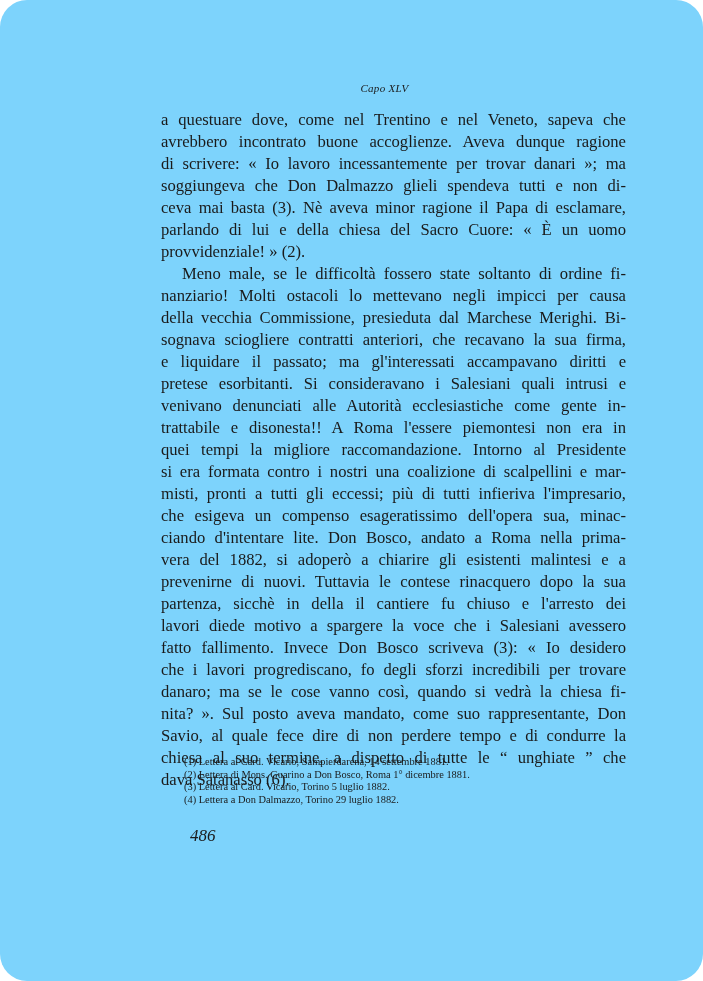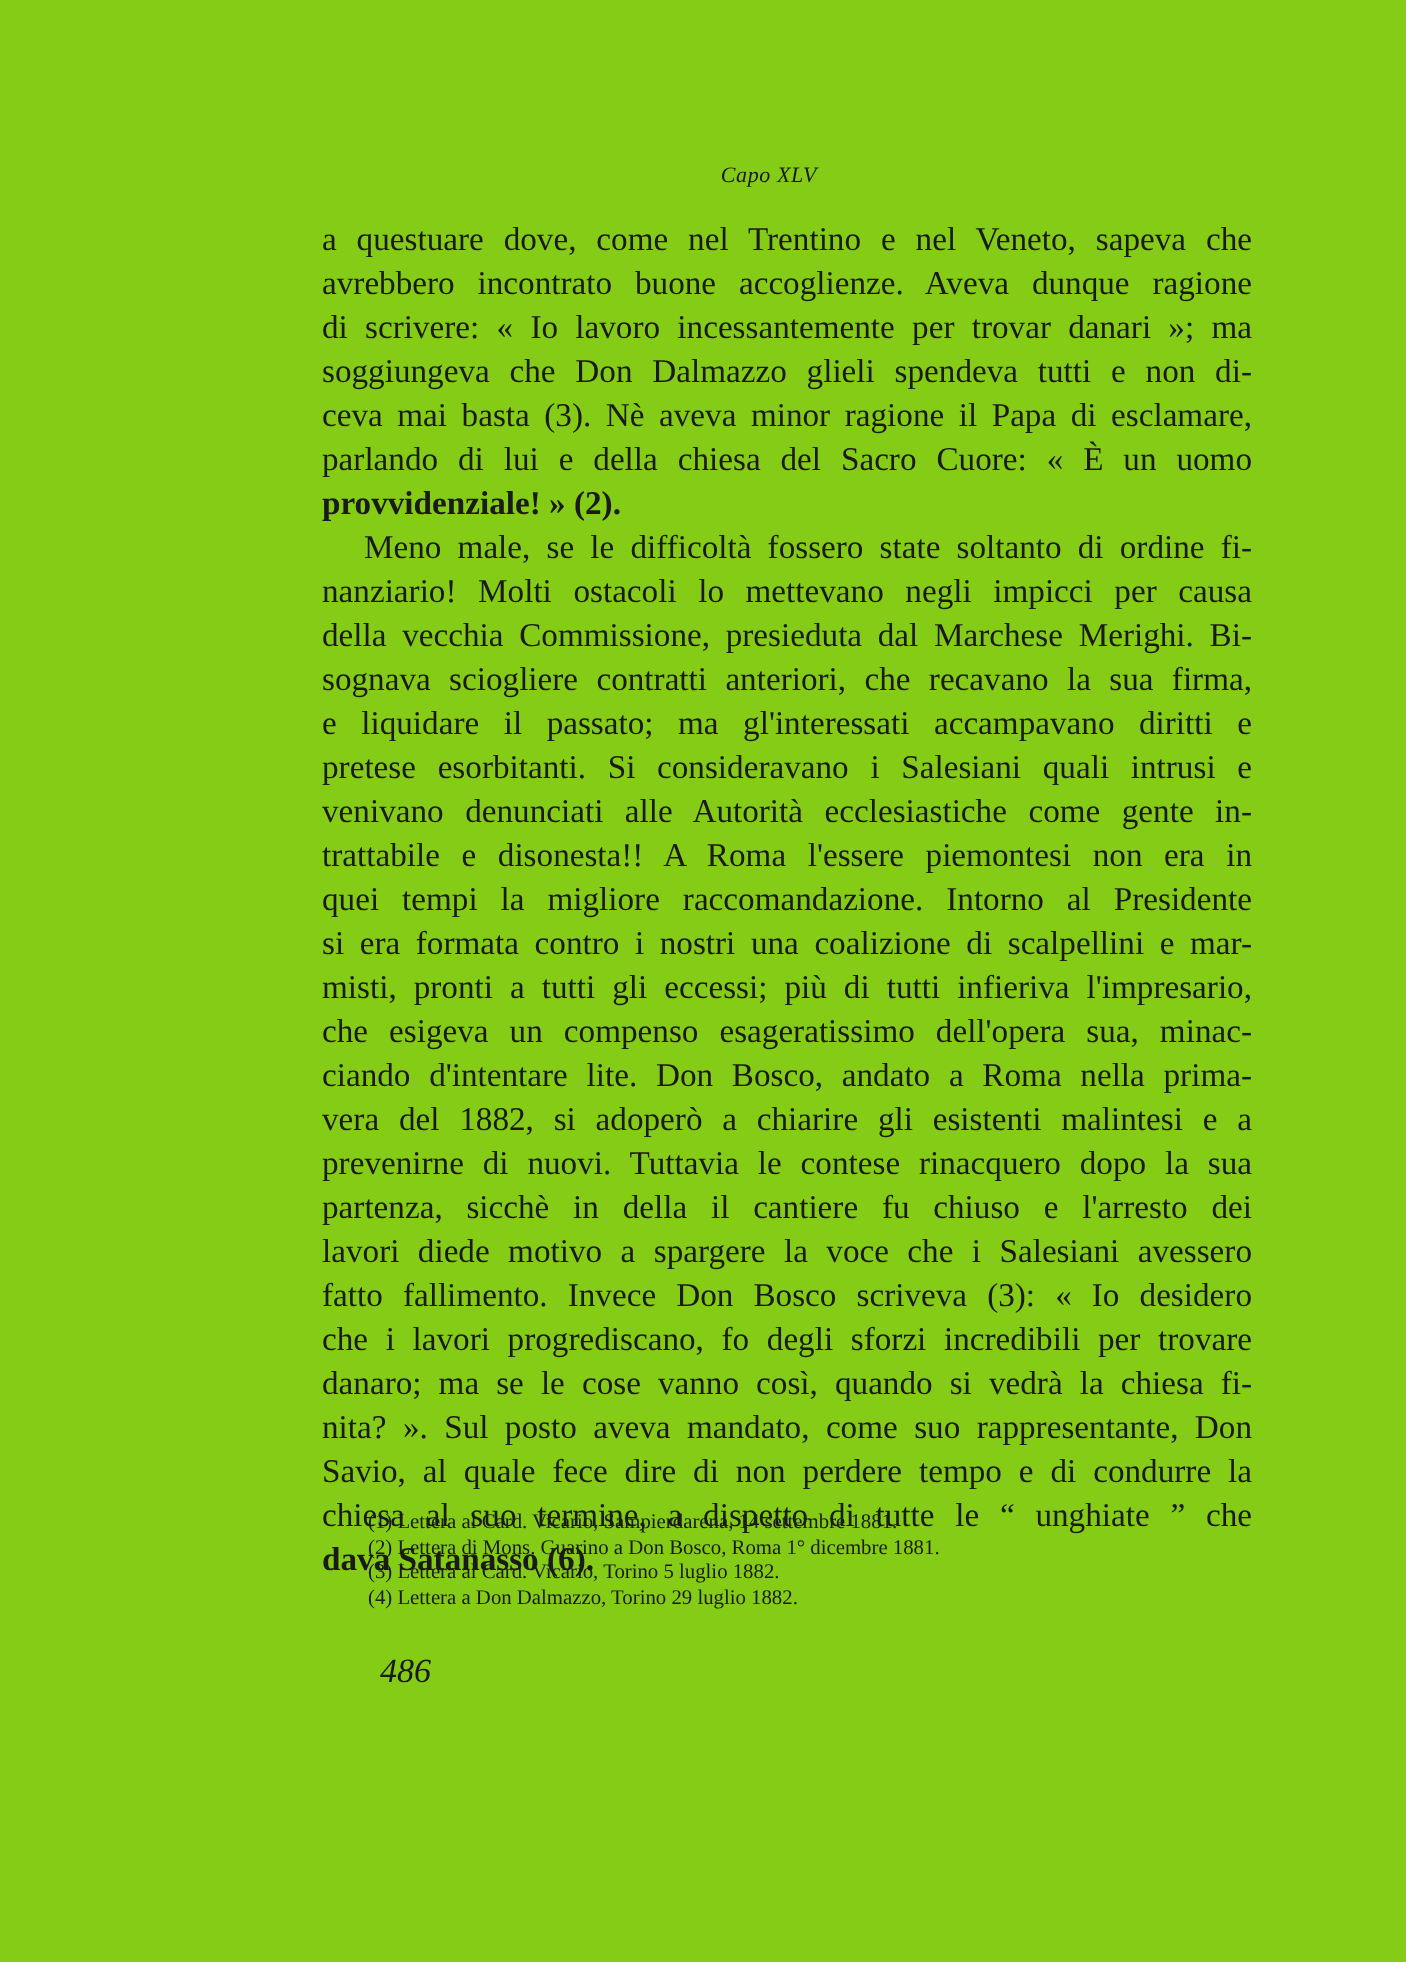--- a/index.html
+++ b/index.html
@@ -12,21 +12,22 @@
       height: 981px;
       position: relative;
       overflow: hidden;
       color: #1a1a1a;
       font-family: "DejaVu Serif", "Liberation Serif", serif;
     }
     .page {
       position: absolute;
       left: 0; top: 0;
       width: 703px; height: 981px;
-      background: #84cc16;
+      background: #7dd3fc;
+      border-radius: 27px;
     }
     .running-head {
       position: absolute;
       top: 82px;
       left: 0;
       width: 703px;
       text-align: center;
       font-family: "Liberation Serif", serif;
       font-style: italic;
       font-size: 11px;
@@ -45,21 +46,20 @@
       height: 22px;
       line-height: 22px;
       font-family: "Liberation Serif", serif;
       font-size: 16.6px;
       white-space: nowrap;
       text-align: justify;
       text-align-last: justify;
     }
     .line.last {
       text-align-last: left;
-      font-weight: bold;
     }
     .line.indent {
       padding-left: 21px;
     }
     .footnotes {
       position: absolute;
       top: 756px;
       left: 184px;
       width: 420px;
     }

